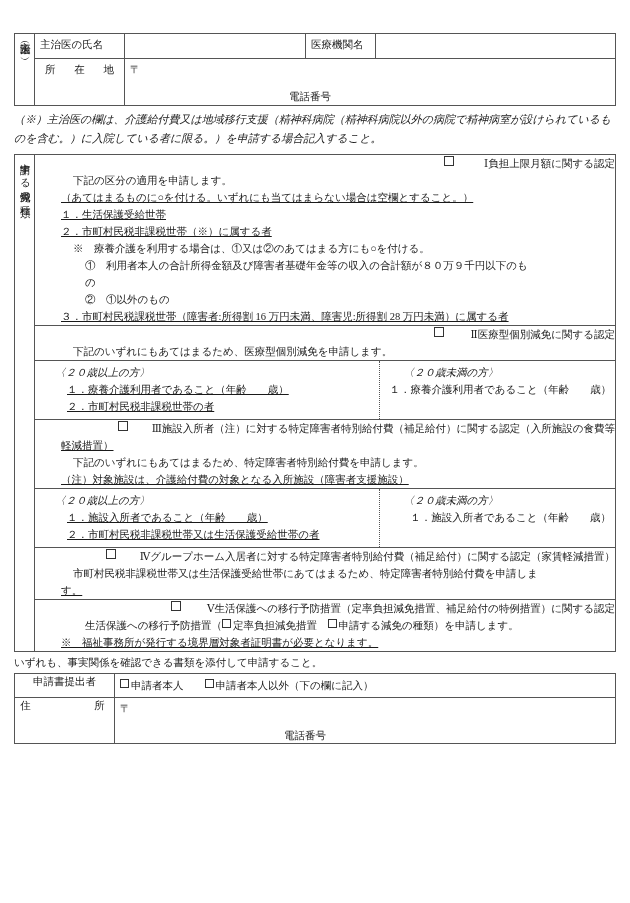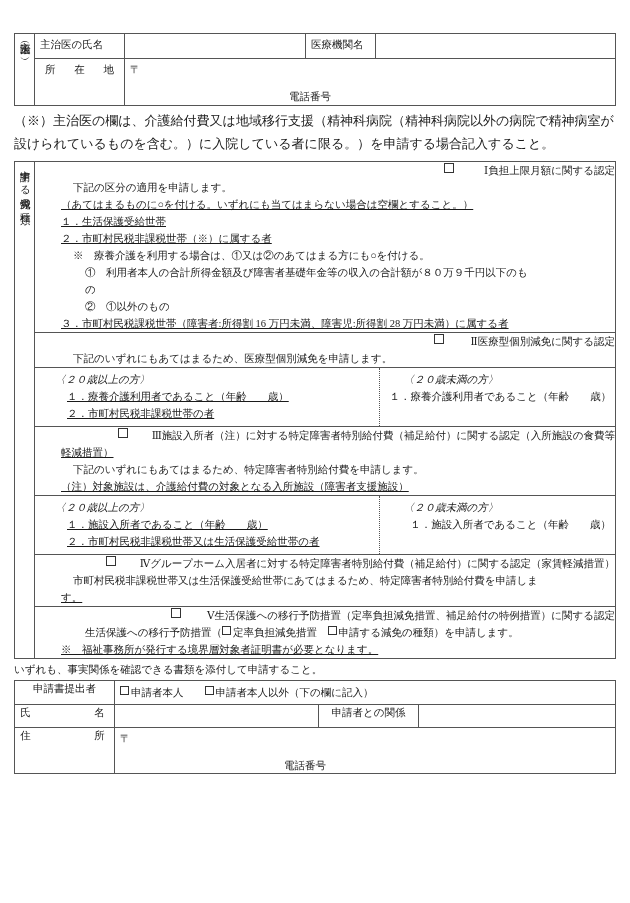--- a/index.html
+++ b/index.html
@@ -68,24 +68,25 @@
   .yubin { font-size: 10.5px; padding: 3px 5px 0 5px; }
   .tel-line {
     text-align: center;
     font-size: 10.5px;
     padding-right: 120px;
     margin-top: 12px;
   }
 
   
   .note {
-    font-size: 13px;
+    font-size: 11px;
     line-height: 1.75;
     padding: 4px 0 5px 0;
     text-indent: 0;
+    font-style: italic;
   }
   .note2 {
     font-size: 10.5px;
     padding: 3px 0 3px 0;
   }
 
   
   .sec { padding: 3px 4px 4px 4px; }
   .ln { white-space: nowrap; line-height: 1.62; }
   .i1  { padding-left: 0px; text-align: right; }
@@ -314,34 +315,20 @@
       <td class="b-label">
         <span>申請書提出者</span>
       </td>
       <td class="cellmid" colspan="3">
         <div class="pad ln">
           <span class="cbi"></span><span>申請者本人</span>　　<span class="cbi"></span><span>申請者本人以外</span><span>（下の欄に記入）</span>
         </div>
       </td>
     </tr>
     <tr>
-      <td class="b-label b-row">
-        <span class="sp-name">氏　　　名</span>
-      </td>
-      <td class="cellmid">
-        <div class="pad"></div>
-      </td>
-      <td class="b-label">
-        <span>申請者との関係</span>
-      </td>
-      <td class="cellmid">
-        <div class="pad"></div>
-      </td>
-    </tr>
-    <tr>
       <td class="b-label b-addr">
         <span class="sp-name">住　　　所</span>
       </td>
       <td colspan="3">
         <div class="yubin">〒</div>
         <div class="tel-line">電話番号</div>
       </td>
     </tr>
   </tbody>
     </table>

